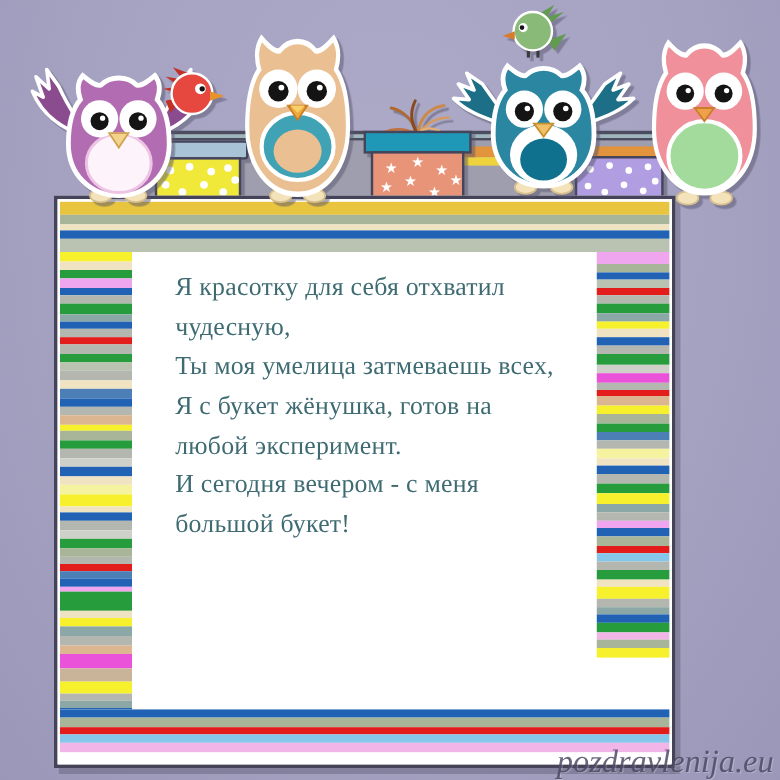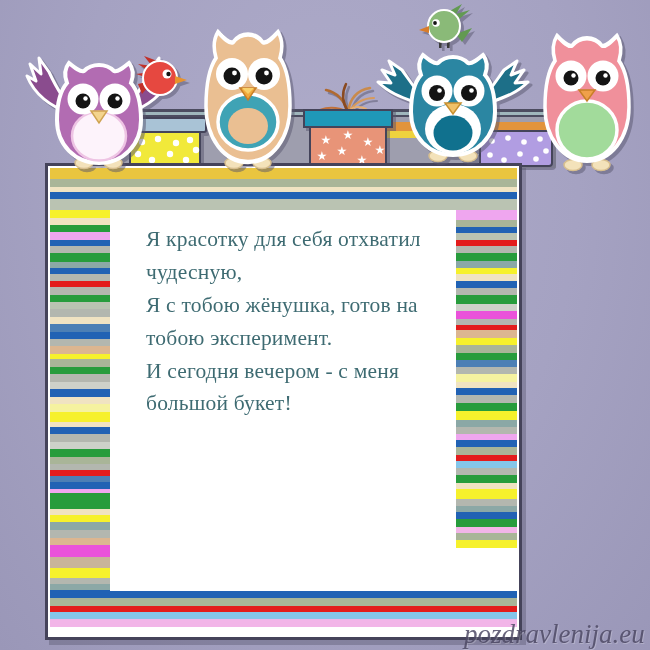--- a/index.html
+++ b/index.html
@@ -19,21 +19,21 @@
   .bench .line1{height:3px;background:#9fb6bc;}
   .bench .line2{height:2px;background:#4c4c60;}
   .bench .orange{position:absolute;right:0;top:10px;width:46%;height:9px;background:#e2943c;}
   .bench .yellow{position:absolute;right:0;top:19px;width:46%;height:7px;background:#eed23e;}
   
   .fig{position:absolute;filter:drop-shadow(3px 3px 0 rgba(88,86,110,0.5));}
   .gift{z-index:2;}
   .owl{z-index:4;}
   
   .frame{
-    position:absolute;left:45px;top:163px;width:477px;height:477px;
+    position:absolute;left:45px;top:163px;width:518px;height:477px;
     box-sizing:border-box;border:3px solid #45435a;background:#fff;z-index:3;
     box-shadow:4px 5px 0 rgba(88,86,110,0.4);
   }
   .frame-inner{
     position:absolute;inset:0;border:2px solid #ffffff;box-sizing:border-box;
     display:flex;flex-direction:column;overflow:hidden;
   }
   .band{flex:none;overflow:hidden;}
   .band.top{height:42px;}
   .band.bottom{height:44px;}
@@ -275,21 +275,22 @@
             <div style="height: 12px; background: rgb(234, 82, 218);"></div>
             <div style="height: 11px; background: rgb(201, 180, 154);"></div>
             <div style="height: 10px; background: rgb(246, 241, 44);"></div>
             <div style="height: 6px; background: rgb(179, 183, 175);"></div>
             <div style="height: 6px; background: rgb(139, 168, 166);"></div>
             <div style="height: 7px; background: rgb(33, 98, 180);"></div>
           </div>
         <div class="whitebox">
           <div class="poem">
             <p>Я красотку для себя отхватил чудесную,</p>
-            <p>Я с тобою жёнушка, готов на тобою эксперимент.</p>
+            <p>Ты моя умелица затмеваешь всех,</p>
+            <p>Я с букет жёнушка, готов на любой эксперимент.</p>
             <p>И сегодня вечером - с меня большой букет!</p>
           </div>
         </div>
         <div class="col right">
             <div style="height: 10px; background: rgb(239, 166, 239);"></div>
             <div style="height: 7px; background: rgb(169, 181, 152);"></div>
             <div style="height: 6px; background: rgb(33, 98, 180);"></div>
             <div style="height: 7px; background: rgb(186, 195, 178);"></div>
             <div style="height: 6px; background: rgb(227, 28, 28);"></div>
             <div style="height: 7px; background: rgb(179, 183, 175);"></div>

